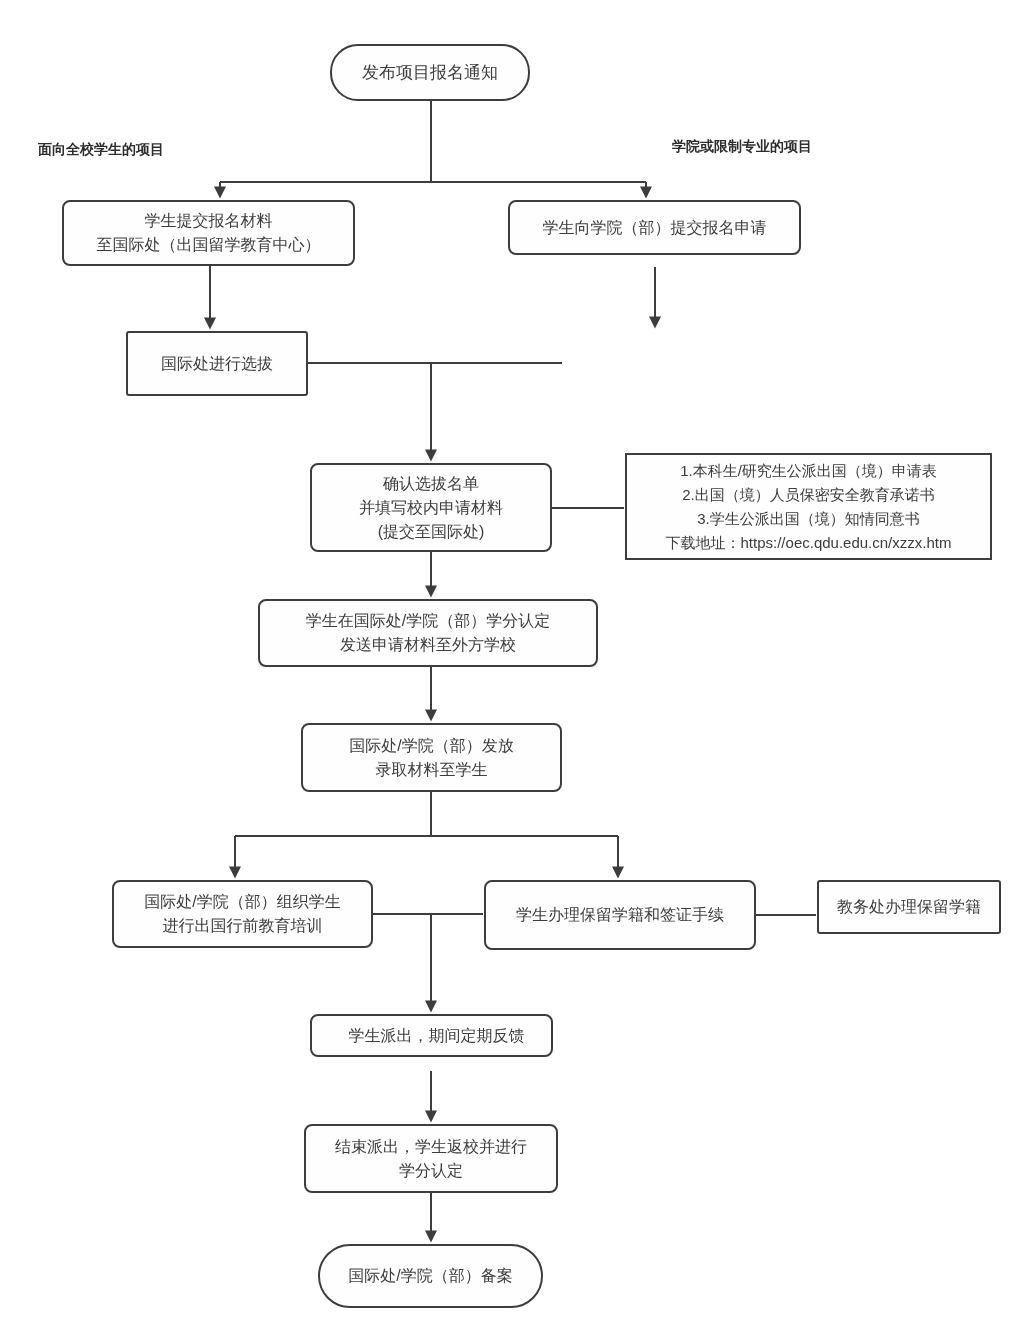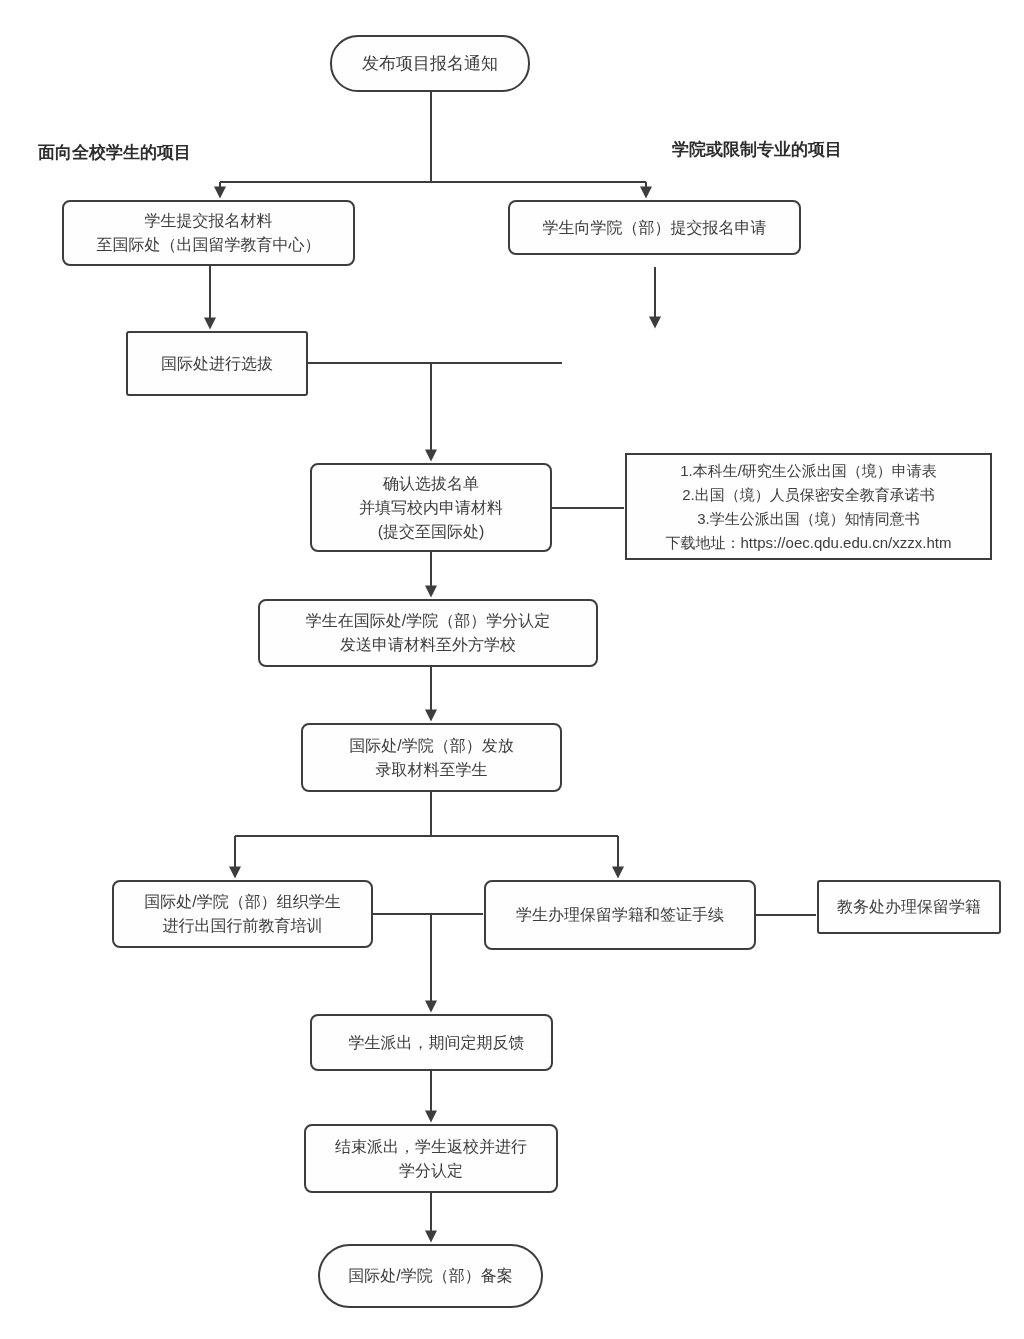--- a/index.html
+++ b/index.html
@@ -30,43 +30,43 @@
     color: #3d3d3d;
     display: flex;
     align-items: center;
     justify-content: center;
     text-align: center;
     white-space: pre-line;
     font-size: 16px;
     line-height: 1.5;
     padding: 2px 6px;
   }
-  .r-pill   { border-radius: 28px; }
+  .r-pill   { border-radius: 28px; margin-top: 9px; }
   .r-soft   { border-radius: 8px; }
   .r-square { border-radius: 3px; }
 
   .n-start      { left: 330px; top: 35px;   width: 200px; height: 57px;  font-size: 17px; }
   .n-box1l      { left: 62px;  top: 200px;  width: 293px; height: 66px; }
   .n-box1r      { left: 508px; top: 200px;  width: 293px; height: 55px; }
   .n-sell       { left: 126px; top: 331px;  width: 182px; height: 65px; }
   .n-selr       { left: 562px; top: 330px;  width: 198px; height: 62px; }
   .n-confirm    { left: 310px; top: 463px;  width: 242px; height: 89px; }
   .n-info       { left: 625px; top: 453px;  width: 367px; height: 107px; font-size: 15px; line-height: 1.6; border-radius: 0; }
   .n-send       { left: 258px; top: 599px;  width: 340px; height: 68px; }
   .n-admission  { left: 301px; top: 723px;  width: 261px; height: 69px; }
   .n-training   { left: 112px; top: 880px;  width: 261px; height: 68px; }
   .n-visa       { left: 484px; top: 880px;  width: 272px; height: 70px; }
   .n-registrar  { left: 817px; top: 880px;  width: 184px; height: 54px; }
-  .n-dispatch   { left: 310px; top: 1014px; width: 243px; height: 57px; padding-left: 16px; }
+  .n-dispatch   { left: 310px; top: 1014px; width: 243px; height: 43px; padding-left: 16px; }
   .n-return     { left: 304px; top: 1124px; width: 254px; height: 69px; }
   .n-record     { left: 318px; top: 1244px; width: 225px; height: 64px; border-radius: 32px; }
 
   .branch-label {
     position: absolute;
-    font-size: 17px;
+    font-size: 14px;
     font-weight: bold;
     color: #2e2e2e;
     white-space: nowrap;
   }
   .label-left  { left: 38px;  top: 141px; }
   .label-right { left: 672px; top: 138px; }
 </style>
 </head>
 <body>
 

